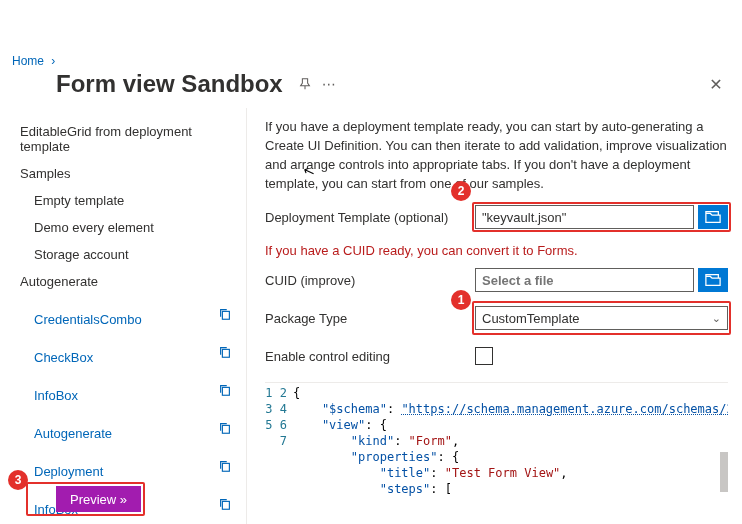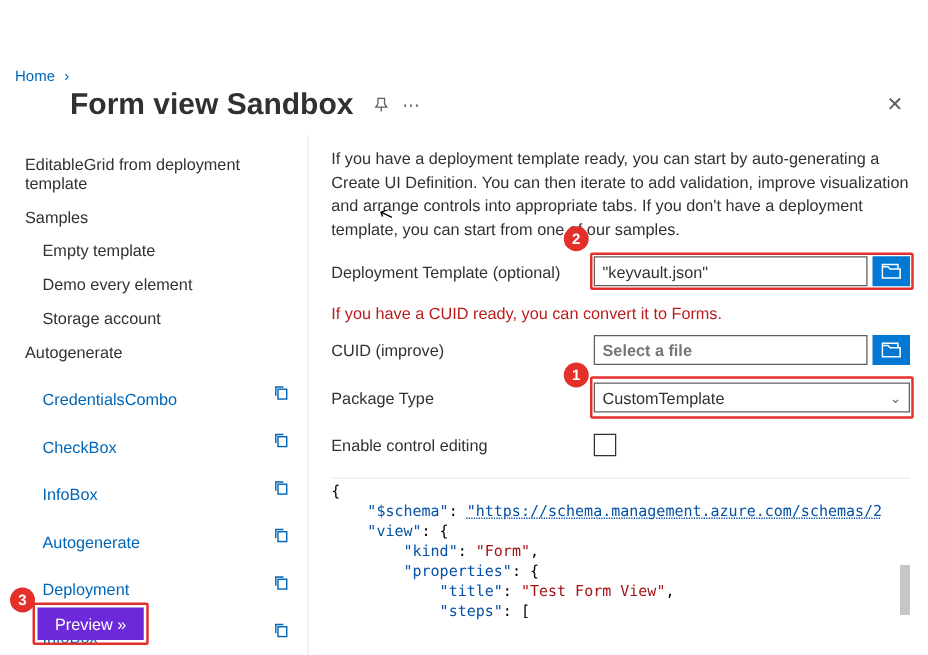--- a/index.html
+++ b/index.html
@@ -174,28 +174,29 @@
   .tok-str { color: #a31515; }
   .tok-url { color: #0451a5; text-decoration: underline dotted; }
   .footer {
     position: absolute;
     left: 0; bottom: 0;
     height: 42px;
     padding: 0 0 8px 30px;
     display: flex; align-items: center;
   }
   .preview-btn {
-    background: #6d28d9;
+    background: #a21caf;
     color: #fff;
     border: none;
     height: 26px;
     padding: 0 14px;
     font-size: 13px;
     cursor: pointer;
     position: relative;
+    margin-left: 26px;
   }
   .scroll-indicator {
     position: absolute;
     right: 14px;
     top: 344px;
     width: 8px; height: 40px;
     background: #c8c6c4;
   }
 </style>
 </head>
@@ -333,20 +334,28 @@
     </div>
 
     <div class="form-row">
       <div class="label">Enable control editing</div>
       <div class="field">
         <div class="checkbox"></div>
       </div>
     </div>
 
     <div class="code-area">
+      <div class="gutter">
+1
+2
+3
+4
+5
+6
+7</div>
       <div class="codelines"><span class="tok-punc">{</span>
 <span class="tok-key">    "$schema"</span><span class="tok-punc">: </span><span class="tok-url">"https://schema.management.azure.com/schemas/2</span>
 <span class="tok-key">    "view"</span><span class="tok-punc">: {</span>
 <span class="tok-key">        "kind"</span><span class="tok-punc">: </span><span class="tok-str">"Form"</span><span class="tok-punc">,</span>
 <span class="tok-key">        "properties"</span><span class="tok-punc">: {</span>
 <span class="tok-key">            "title"</span><span class="tok-punc">: </span><span class="tok-str">"Test Form View"</span><span class="tok-punc">,</span>
 <span class="tok-key">            "steps"</span><span class="tok-punc">: [</span></div>
     </div>
     <div class="scroll-indicator"></div>
   </div>

